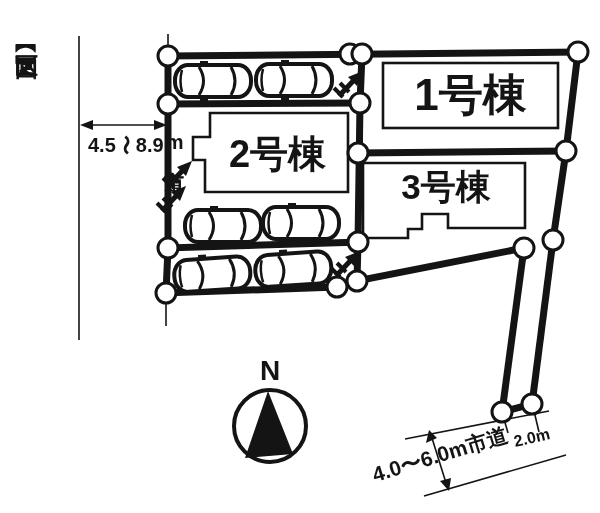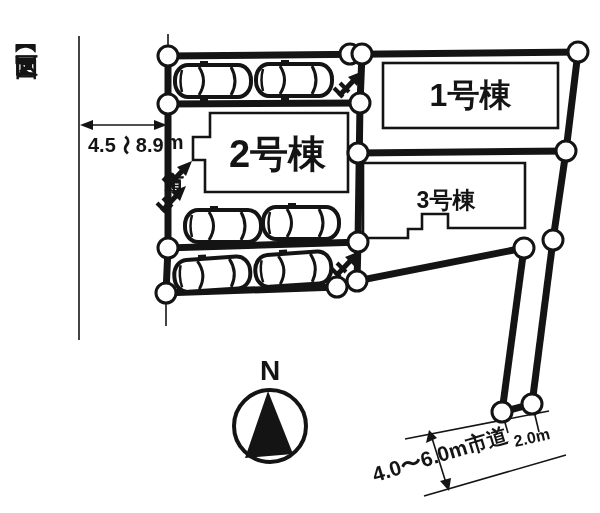--- a/index.html
+++ b/index.html
@@ -20,23 +20,23 @@
     left:88px; top:131px; width:46px;
     display:flex; align-items:center;
     font-size:20px; font-weight:700; line-height:1.1;
   }
   .road-left .tilde { transform:rotate(90deg); line-height:0.9; }
   .road-left .vert { writing-mode:vertical-rl; text-orientation:upright; letter-spacing:2px; }
   .bldg-label {
     display:flex; align-items:center; justify-content:center;
     font-weight:900; white-space:nowrap;
   }
-  .b1 { left:383px; top:63px;  width:175px; height:65px; font-size:32px; }
+  .b1 { left:383px; top:63px;  width:175px; height:65px; font-size:44px; }
   .b2 { left:205px; top:126px; width:145px; height:56px; font-size:38px; }
-  .b3 { left:370px; top:177px; width:152px; height:46px; font-size:23px; }
+  .b3 { left:370px; top:164px; width:152px; height:46px; font-size:35px; }
   .north-n { left:250px; top:356px; width:40px; height:30px; font-size:28px; font-weight:900;
              display:flex; align-items:center; justify-content:center; }
   .road-bottom {
     left:355px; top:441px; width:170px; height:28px;
     font-size:21px; font-weight:700; white-space:nowrap;
     transform:rotate(-17deg); transform-origin:50% 50%;
     display:flex; align-items:center; justify-content:center;
   }
   .lane-w {
     left:506px; top:428px; width:52px; height:20px;

